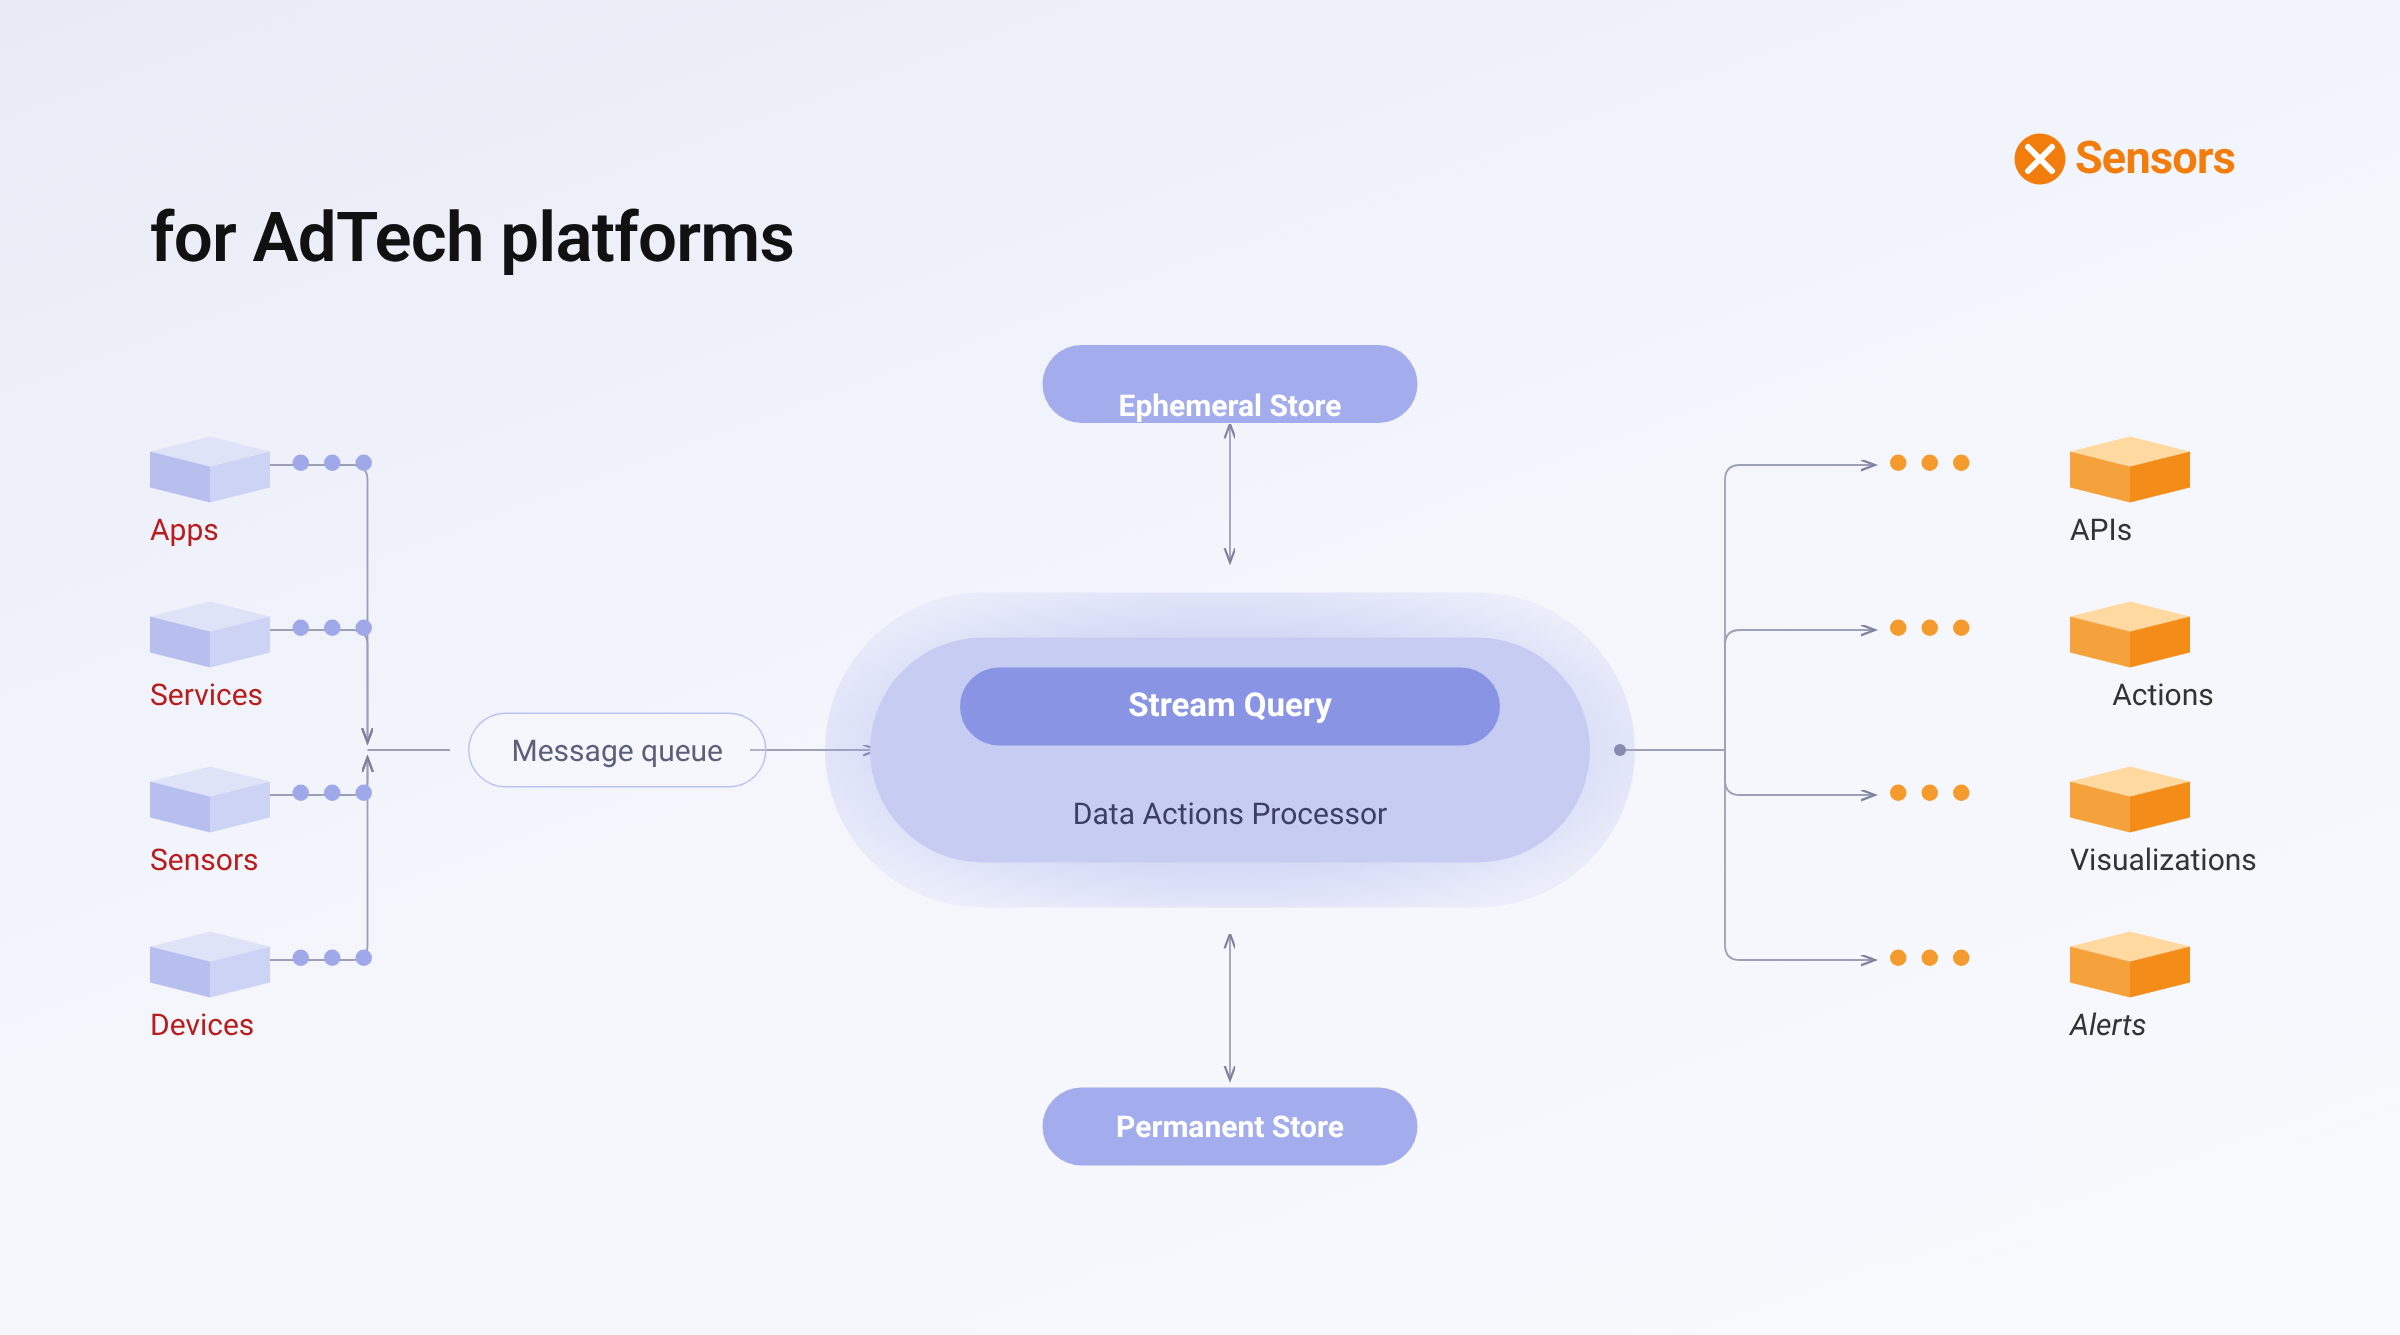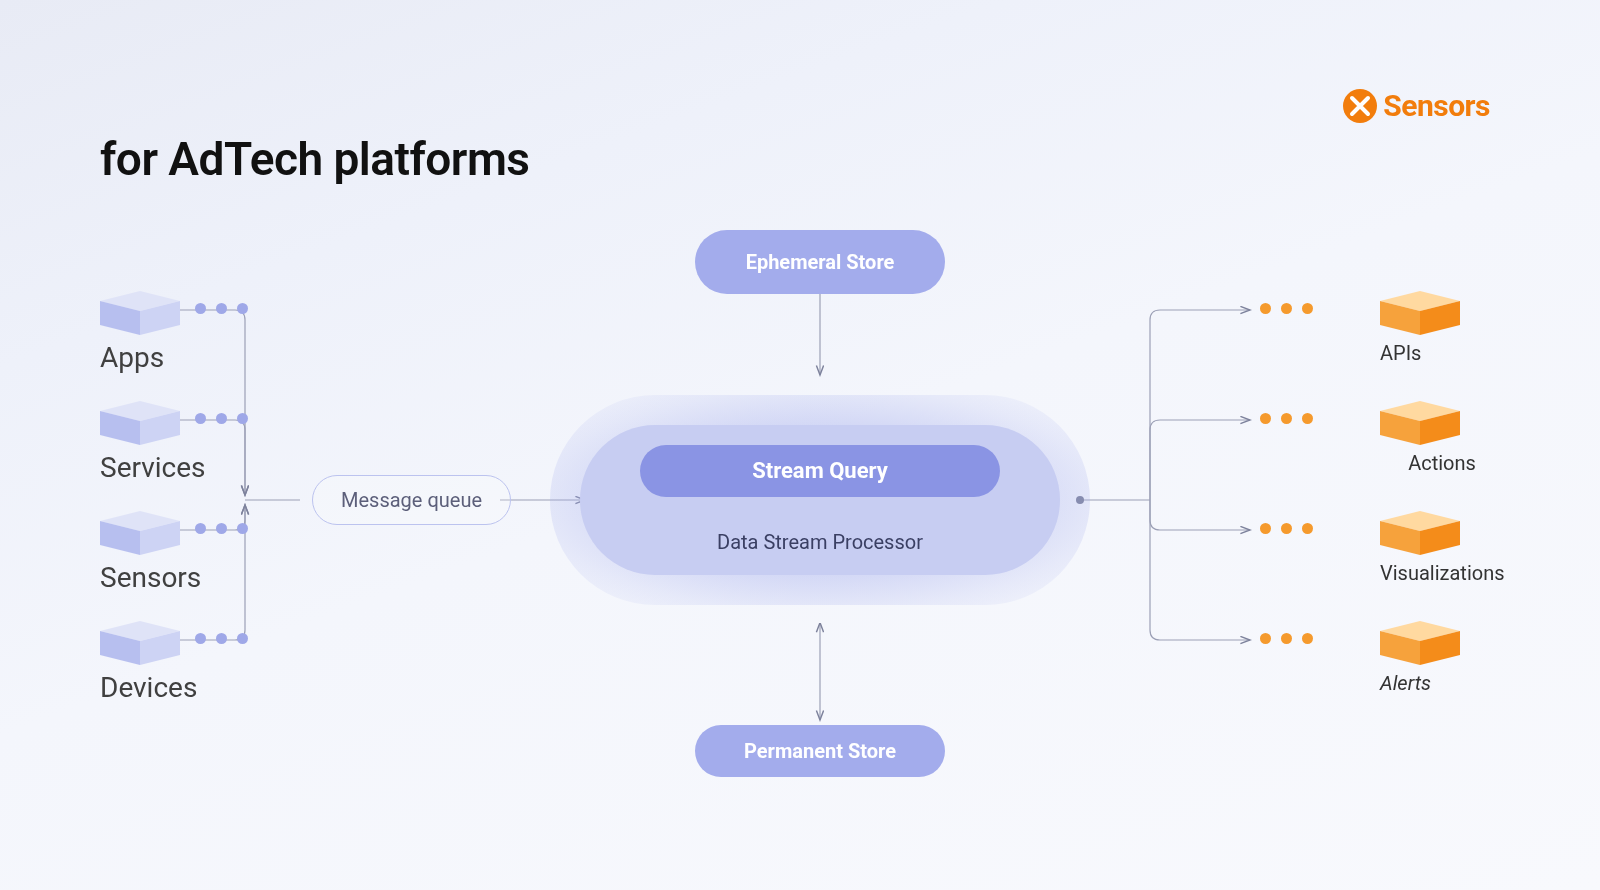--- a/index.html
+++ b/index.html
@@ -40,21 +40,21 @@
     font-weight: 700;
     color: #f27d0c;
     letter-spacing: -0.5px;
   }
 
   
   .diagram { position: absolute; top: 230px; left: 0; width: 1600px; height: 620px; }
 
   
   .src { position:absolute; width: 220px; }
-  .src-label { position:absolute; left:0; top:56px; font-size:28px; color:#404040; }
+  .src-label { position:absolute; left:0; top:56px; font-size:20px; color:#b91c1c; }
   .dots { position:absolute; top:18px; left:95px; display:flex; gap:10px; }
   .dot-b { width:11px; height:11px; border-radius:50%; background:#9fa8e8; }
 
   
   .sink { position:absolute; width:260px; }
   .sink-label { position:absolute; right:16px; top:56px; font-size:20px; color:#333; text-align:right; width:100%; }
   .dots-o { position:absolute; top:18px; left:0; display:flex; gap:10px; }
   .dot-o { width:11px; height:11px; border-radius:50%; background:#f59a2d; }
 
   
@@ -247,29 +247,29 @@
         <span class="dot-o"></span>
         <span class="dot-o"></span>
       </div>
     <div class="sink-label" style="left:120px;width:auto;text-align:left;font-style:italic;">Alerts</div>
   </div>
 
   <div class="msg-queue" style="top:245px;left:312px;">
     <span>Message queue</span>
   </div>
 
-  <div class="pill" style="top:0px;left:695px;width:250px;height:64px;">
+  <div class="pill" style="top:0px;left:695px;width:250px;height:52px;align-items:flex-end;">
     <span>Ephemeral Store</span>
   </div>
 
   <div class="pill" style="top:495px;left:695px;width:250px;height:52px;text-align:center;">
     <span>Permanent Store</span>
   </div>
 
   <div class="processor-outer" style="top:165px;left:550px;">
     <div class="processor-mid"></div>
     <div class="stream-query">
       <span>Stream Query</span>
     </div>
-    <div class="processor-label">Data Stream Processor</div>
+    <div class="processor-label">Data Actions Processor</div>
   </div>
 
 </div>
 
 </body></html>

